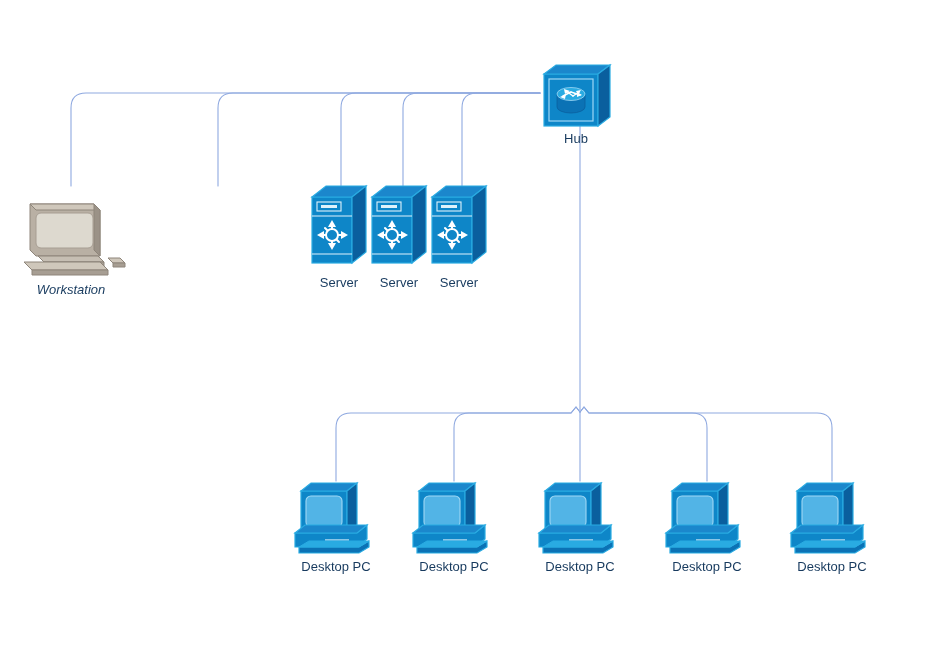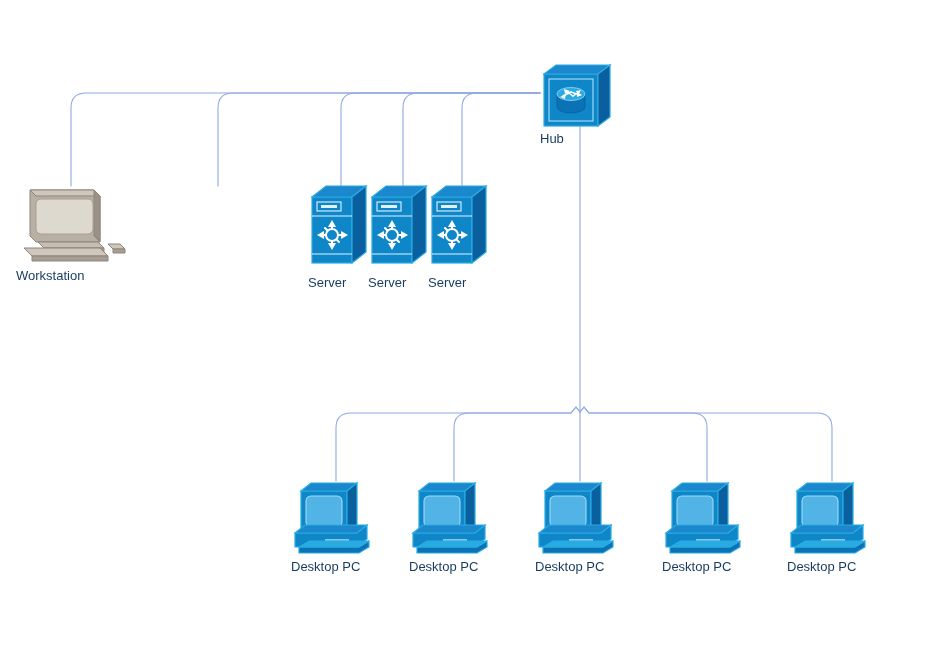--- a/index.html
+++ b/index.html
@@ -22,20 +22,21 @@
     position: absolute;
     left: 0;
     top: 0;
     width: 938px;
     height: 663px;
     pointer-events: none;
   }
   .node {
     position: absolute;
     transform: translateX(-50%);
+    text-align: center;
   }
   .node-icon {
     position: relative;
     margin: 0 auto;
   }
   .node-label {
     font-family: "Liberation Sans", sans-serif;
     font-size: 13px;
     color: #173a5e;
     white-space: nowrap;
@@ -64,21 +65,21 @@
       <path d="M 580 120 L 580 410"></path>
 
       <path d="M 336 481 L 336 428 Q 336 413 351 413 L 571 413 L 576 407 L 580 412"></path>
       <path d="M 454 481 L 454 428 Q 454 413 469 413 L 571 413 L 576 407 L 580 412"></path>
       <path d="M 580 481 L 580 412"></path>
       <path d="M 707 481 L 707 428 Q 707 413 692 413 L 589 413 L 584 407 L 580 412"></path>
       <path d="M 832 481 L 832 428 Q 832 413 817 413 L 589 413 L 584 407 L 580 412"></path>
     </g>
   </svg>
 
-  <div class="node" style="left:71px; top:186px;">
+  <div class="node" style="left:71px; top:200px;font-style:italic;">
     <div class="node-icon" style="width:110px; height:80px;">
       <svg width="110" height="80" viewBox="0 0 110 80">
 
         <path d="M14 4 L78 4 L84 10 L84 56 L20 56 L14 50 Z" fill="#b9b0a4" stroke="#8e857a" stroke-width="1"></path>
         <path d="M14 4 L78 4 L84 10 L20 10 Z" fill="#cfc7bb" stroke="#8e857a" stroke-width="1"></path>
         <path d="M78 4 L84 10 L84 56 L78 50 Z" fill="#9b9287" stroke="#8e857a" stroke-width="1"></path>
 
         <rect x="20" y="13" width="57" height="35" rx="5" fill="#ddd9cf" stroke="#a79e93" stroke-width="1"></rect>
 
         <path d="M22 56 L82 56 L88 62 L28 62 Z" fill="#c6beb3" stroke="#8e857a" stroke-width="1"></path>

